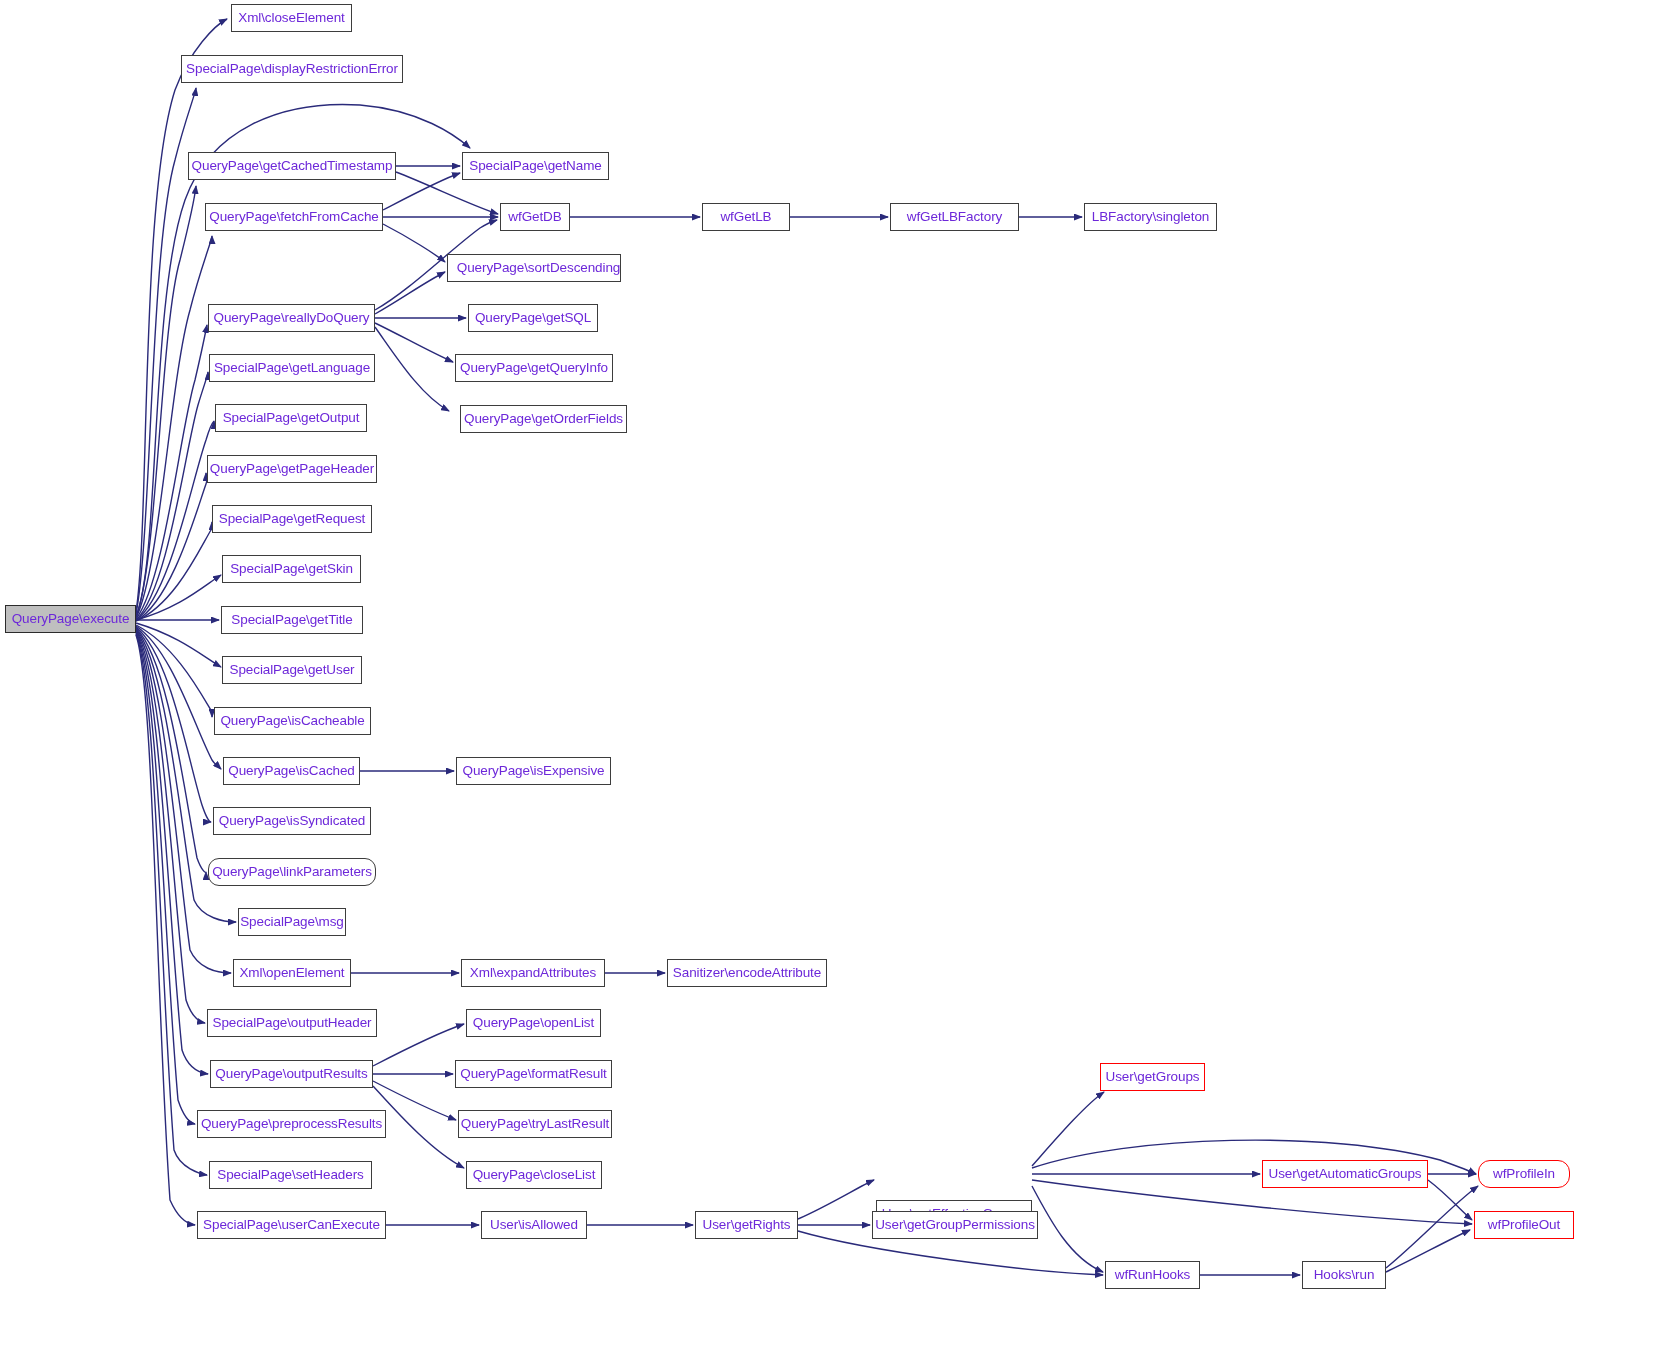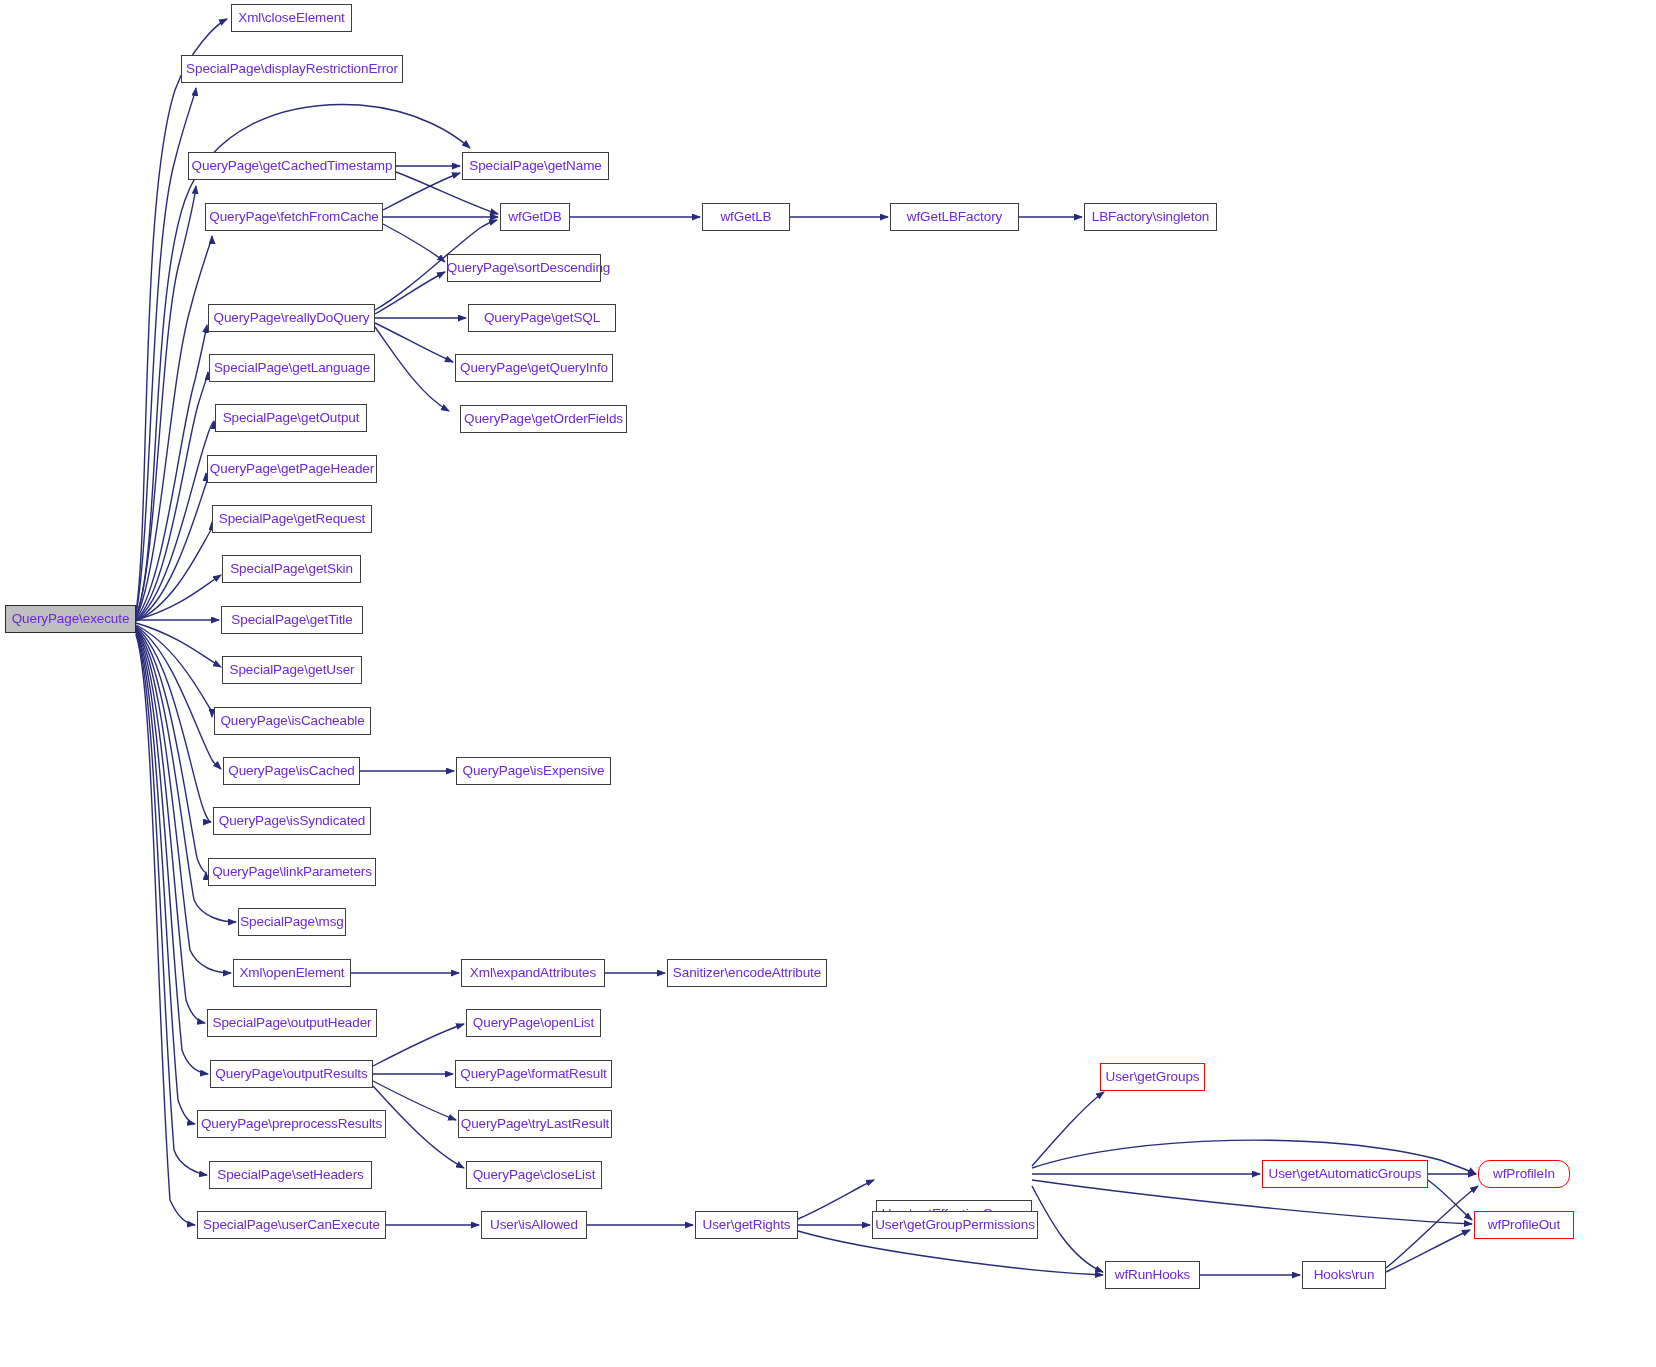--- a/index.html
+++ b/index.html
@@ -148,27 +148,27 @@
       </div>
       <div class="node-box" style="left: 702px; top: 203px; width: 88px; height: 28px;">
         <span class="node-label">wfGetLB</span>
       </div>
       <div class="node-box" style="left: 890px; top: 203px; width: 129px; height: 28px;">
         <span class="node-label">wfGetLBFactory</span>
       </div>
       <div class="node-box" style="left: 1084px; top: 203px; width: 133px; height: 28px;">
         <span class="node-label">LBFactory\singleton</span>
       </div>
-      <div class="node-box" style="left: 447px; top: 254px; width: 154px; height: 28px; padding-left: 9px;">
+      <div class="node-box" style="left: 447px; top: 254px; width: 174px; height: 28px; padding-left: 9px;">
         <span class="node-label">QueryPage\sortDescending</span>
       </div>
       <div class="node-box" style="left: 208px; top: 304px; width: 167px; height: 28px;">
         <span class="node-label">QueryPage\reallyDoQuery</span>
       </div>
-      <div class="node-box" style="left: 468px; top: 304px; width: 148px; height: 28px;">
+      <div class="node-box" style="left: 468px; top: 304px; width: 130px; height: 28px;">
         <span class="node-label">QueryPage\getSQL</span>
       </div>
       <div class="node-box" style="left: 209px; top: 354px; width: 166px; height: 28px;">
         <span class="node-label">SpecialPage\getLanguage</span>
       </div>
       <div class="node-box" style="left: 455px; top: 354px; width: 158px; height: 28px;">
         <span class="node-label">QueryPage\getQueryInfo</span>
       </div>
       <div class="node-box" style="left: 215px; top: 404px; width: 152px; height: 28px;">
         <span class="node-label">SpecialPage\getOutput</span>
@@ -196,21 +196,21 @@
       </div>
       <div class="node-box" style="left: 223px; top: 757px; width: 137px; height: 28px;">
         <span class="node-label">QueryPage\isCached</span>
       </div>
       <div class="node-box" style="left: 456px; top: 757px; width: 155px; height: 28px;">
         <span class="node-label">QueryPage\isExpensive</span>
       </div>
       <div class="node-box" style="left: 213px; top: 807px; width: 158px; height: 28px;">
         <span class="node-label">QueryPage\isSyndicated</span>
       </div>
-      <div class="node-box" style="left: 208px; top: 858px; width: 168px; height: 28px;">
+      <div class="node-box" style="left: 208px; top: 858px; width: 168px; height: 28px; border-radius: 11px;">
         <span class="node-label">QueryPage\linkParameters</span>
       </div>
       <div class="node-box" style="left: 238px; top: 908px; width: 108px; height: 28px;">
         <span class="node-label">SpecialPage\msg</span>
       </div>
       <div class="node-box" style="left: 233px; top: 959px; width: 118px; height: 28px;">
         <span class="node-label">Xml\openElement</span>
       </div>
       <div class="node-box" style="left: 461px; top: 959px; width: 144px; height: 28px;">
         <span class="node-label">Xml\expandAttributes</span>

